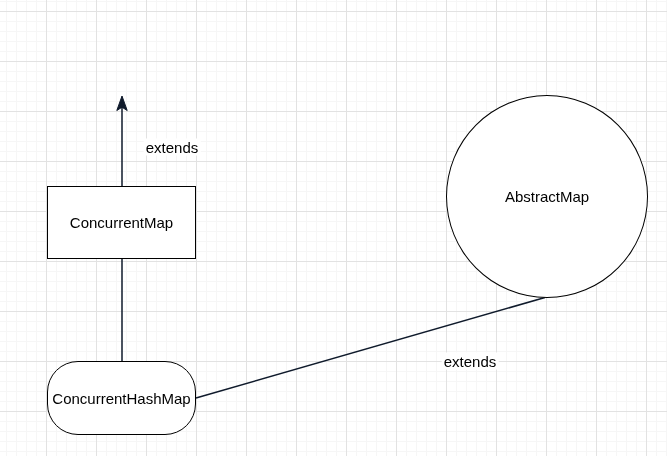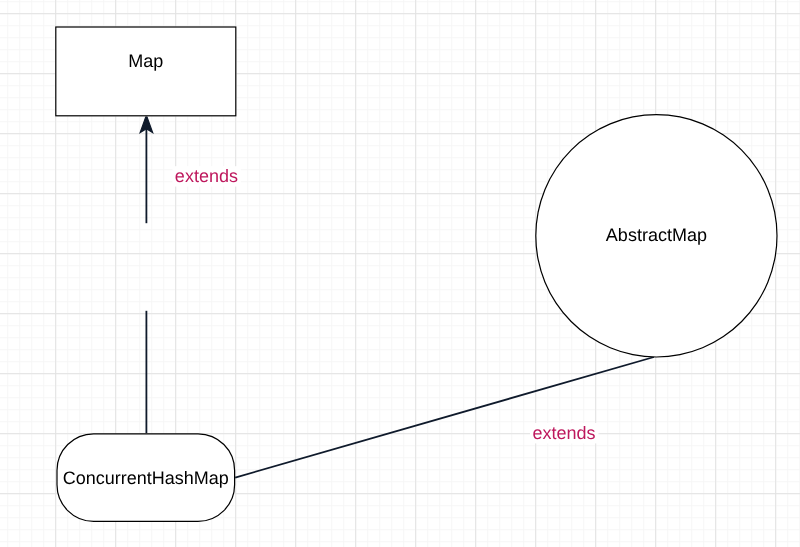--- a/index.html
+++ b/index.html
@@ -68,21 +68,21 @@
     left: 446px; top: 95px; width: 202px; height: 203px;
     border-radius: 50%;
     text-align: right;
   }
 
   
   .edge-label {
     position: absolute;
     transform: translate(-50%, -50%);
     font-size: 15px;
-    color: #be185d;
+    color: #000000;
     background: #ffffff;
     padding: 0 2px;
     line-height: 17px;
     white-space: nowrap;
   }
   .lbl-extends-top   { left: 172px; top: 147px; }
   .lbl-implements    { left: 171px; top: 324px; }
   .lbl-extends-right { left: 470px; top: 361px; }
 </style>
 </head>
@@ -93,24 +93,24 @@
   <svg class="edges" width="667" height="456">
 
     <line x1="122" y1="186" x2="122" y2="107"></line>
     <polygon points="122,96 116.8,110.5 122,107.2 127.2,110.5"></polygon>
 
     <line x1="122" y1="259" x2="122" y2="361"></line>
 
     <line x1="196" y1="398" x2="545" y2="297.5"></line>
   </svg>
 
-  <div class="node rect-map">
-    <span>Map</span>
+
+  <div class="node rect-cmap">
+    <span>ConcurrentMap</span>
   </div>
-
 
   <div class="node rect-chmap">
     <span>ConcurrentHashMap</span>
   </div>
 
   <div class="node circle">
     <span>AbstractMap</span>
   </div>
 
   <div class="edge-label lbl-extends-top">extends</div>

